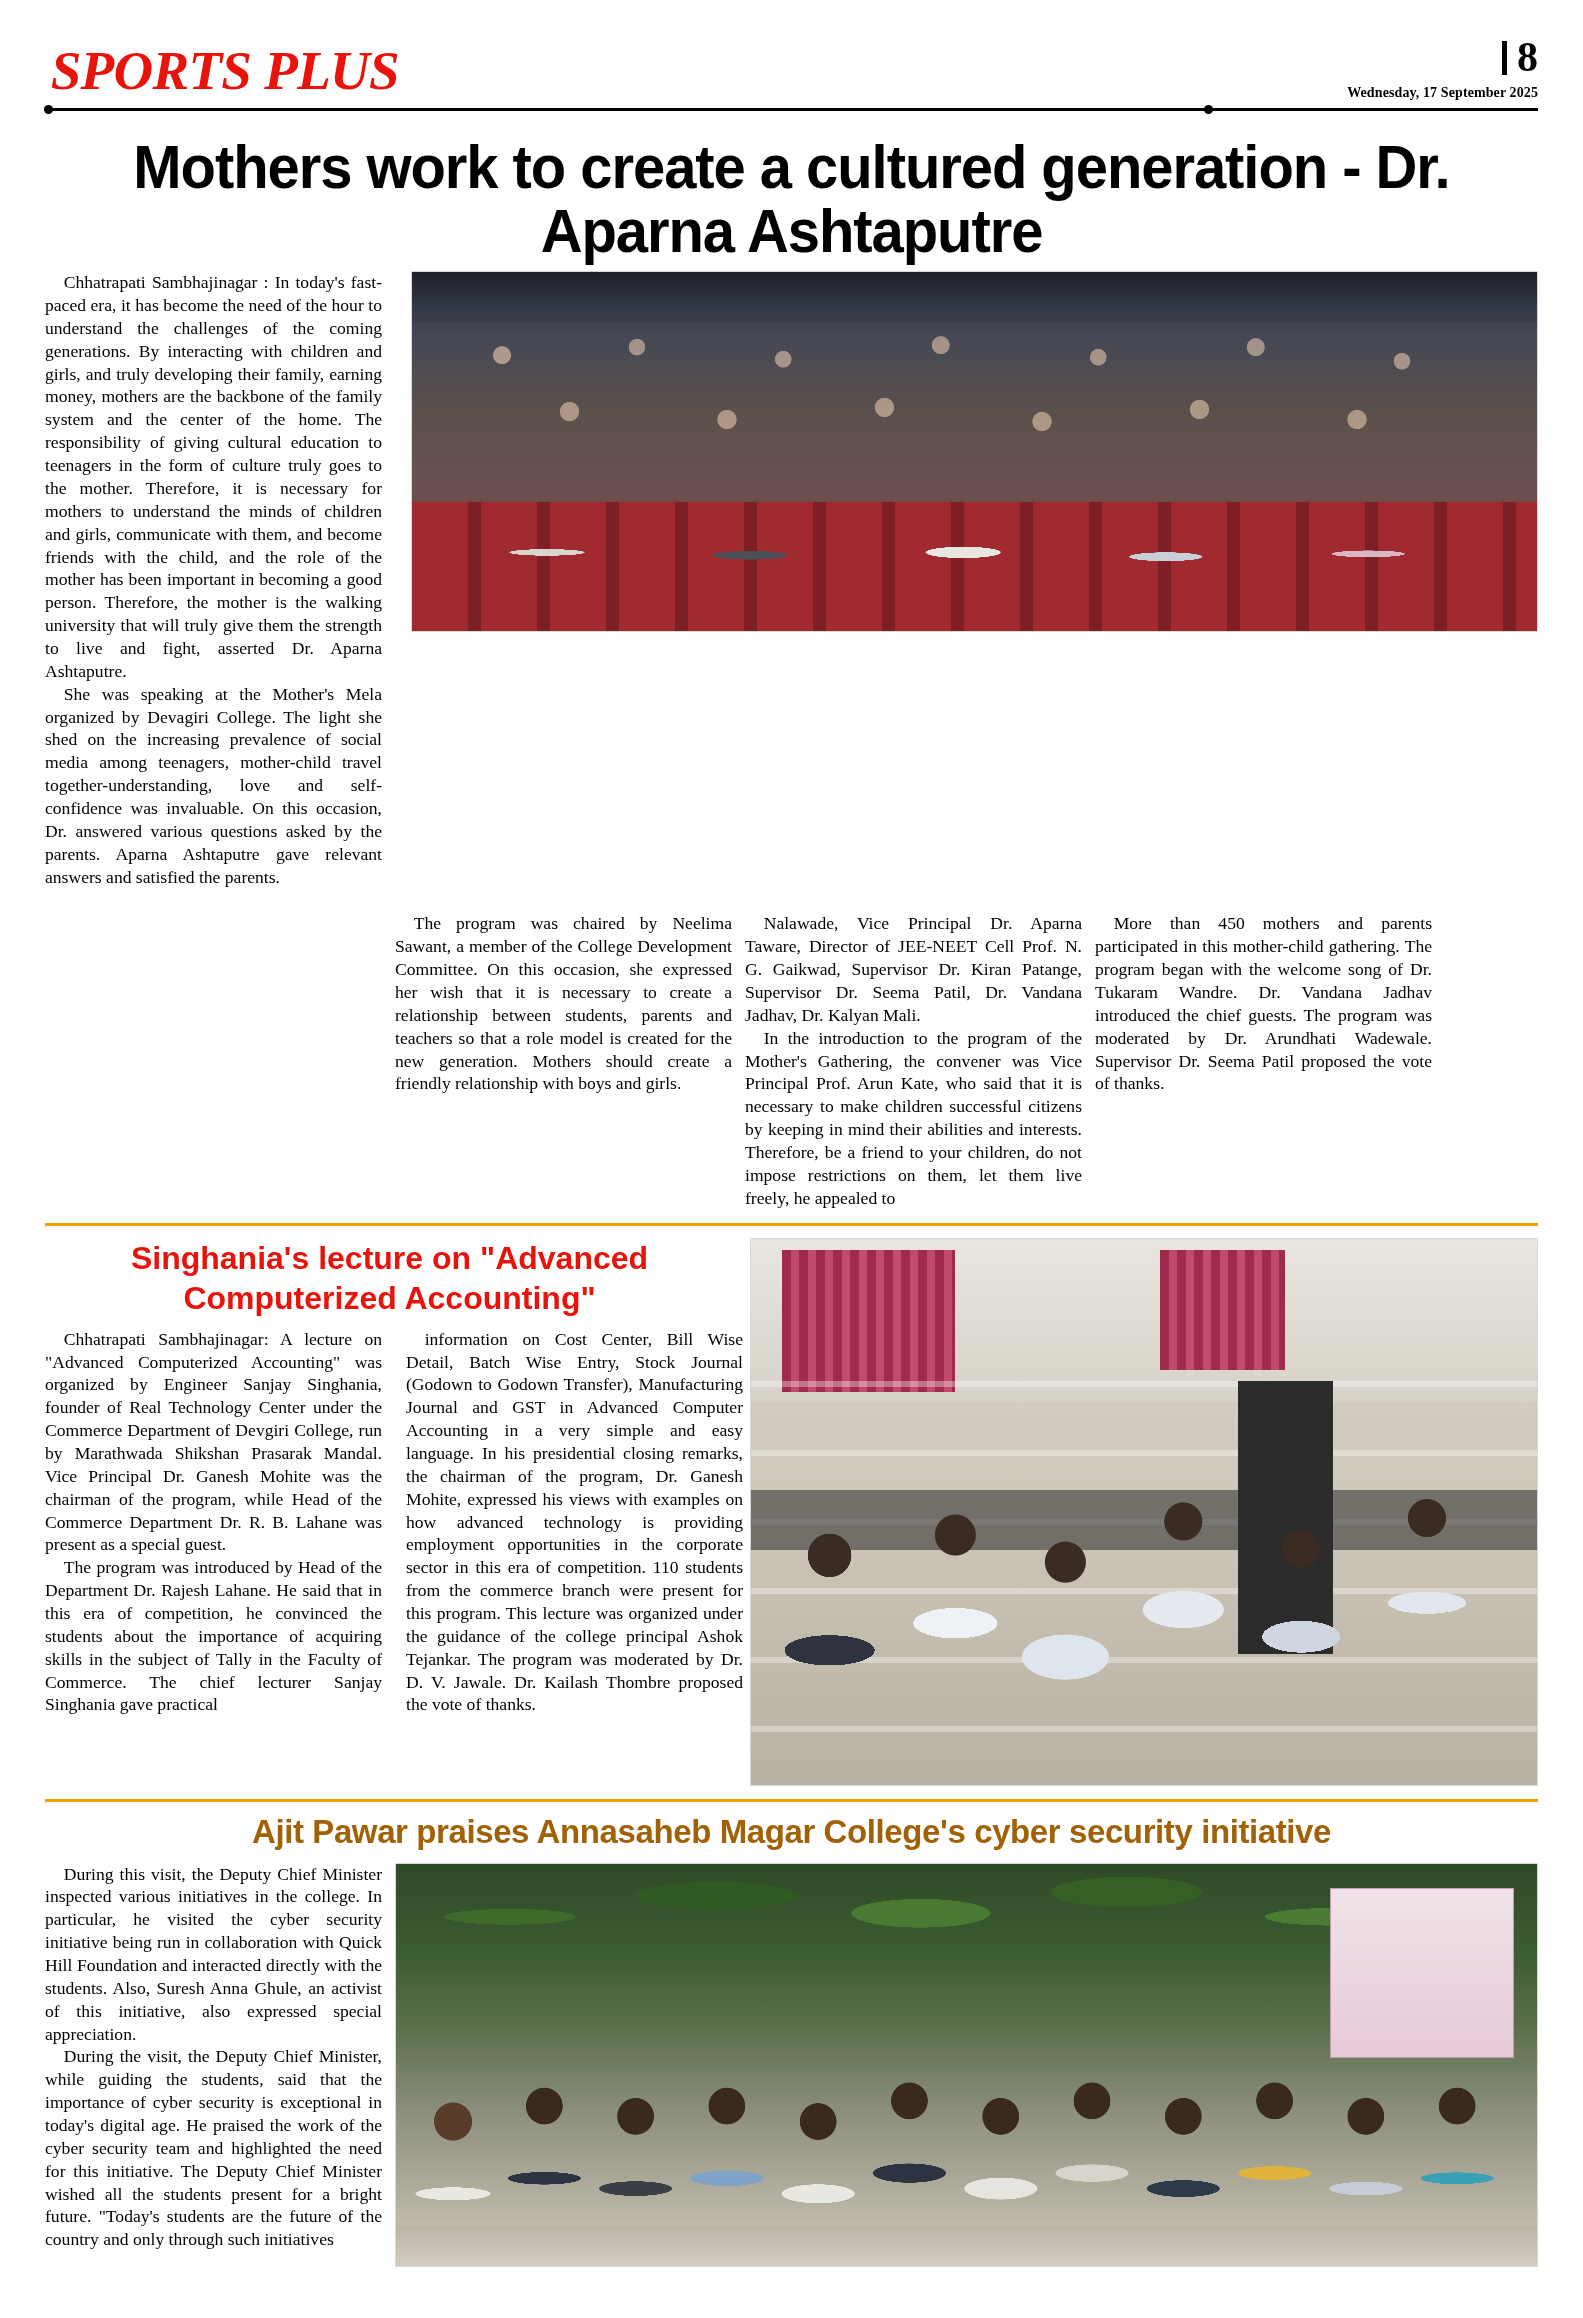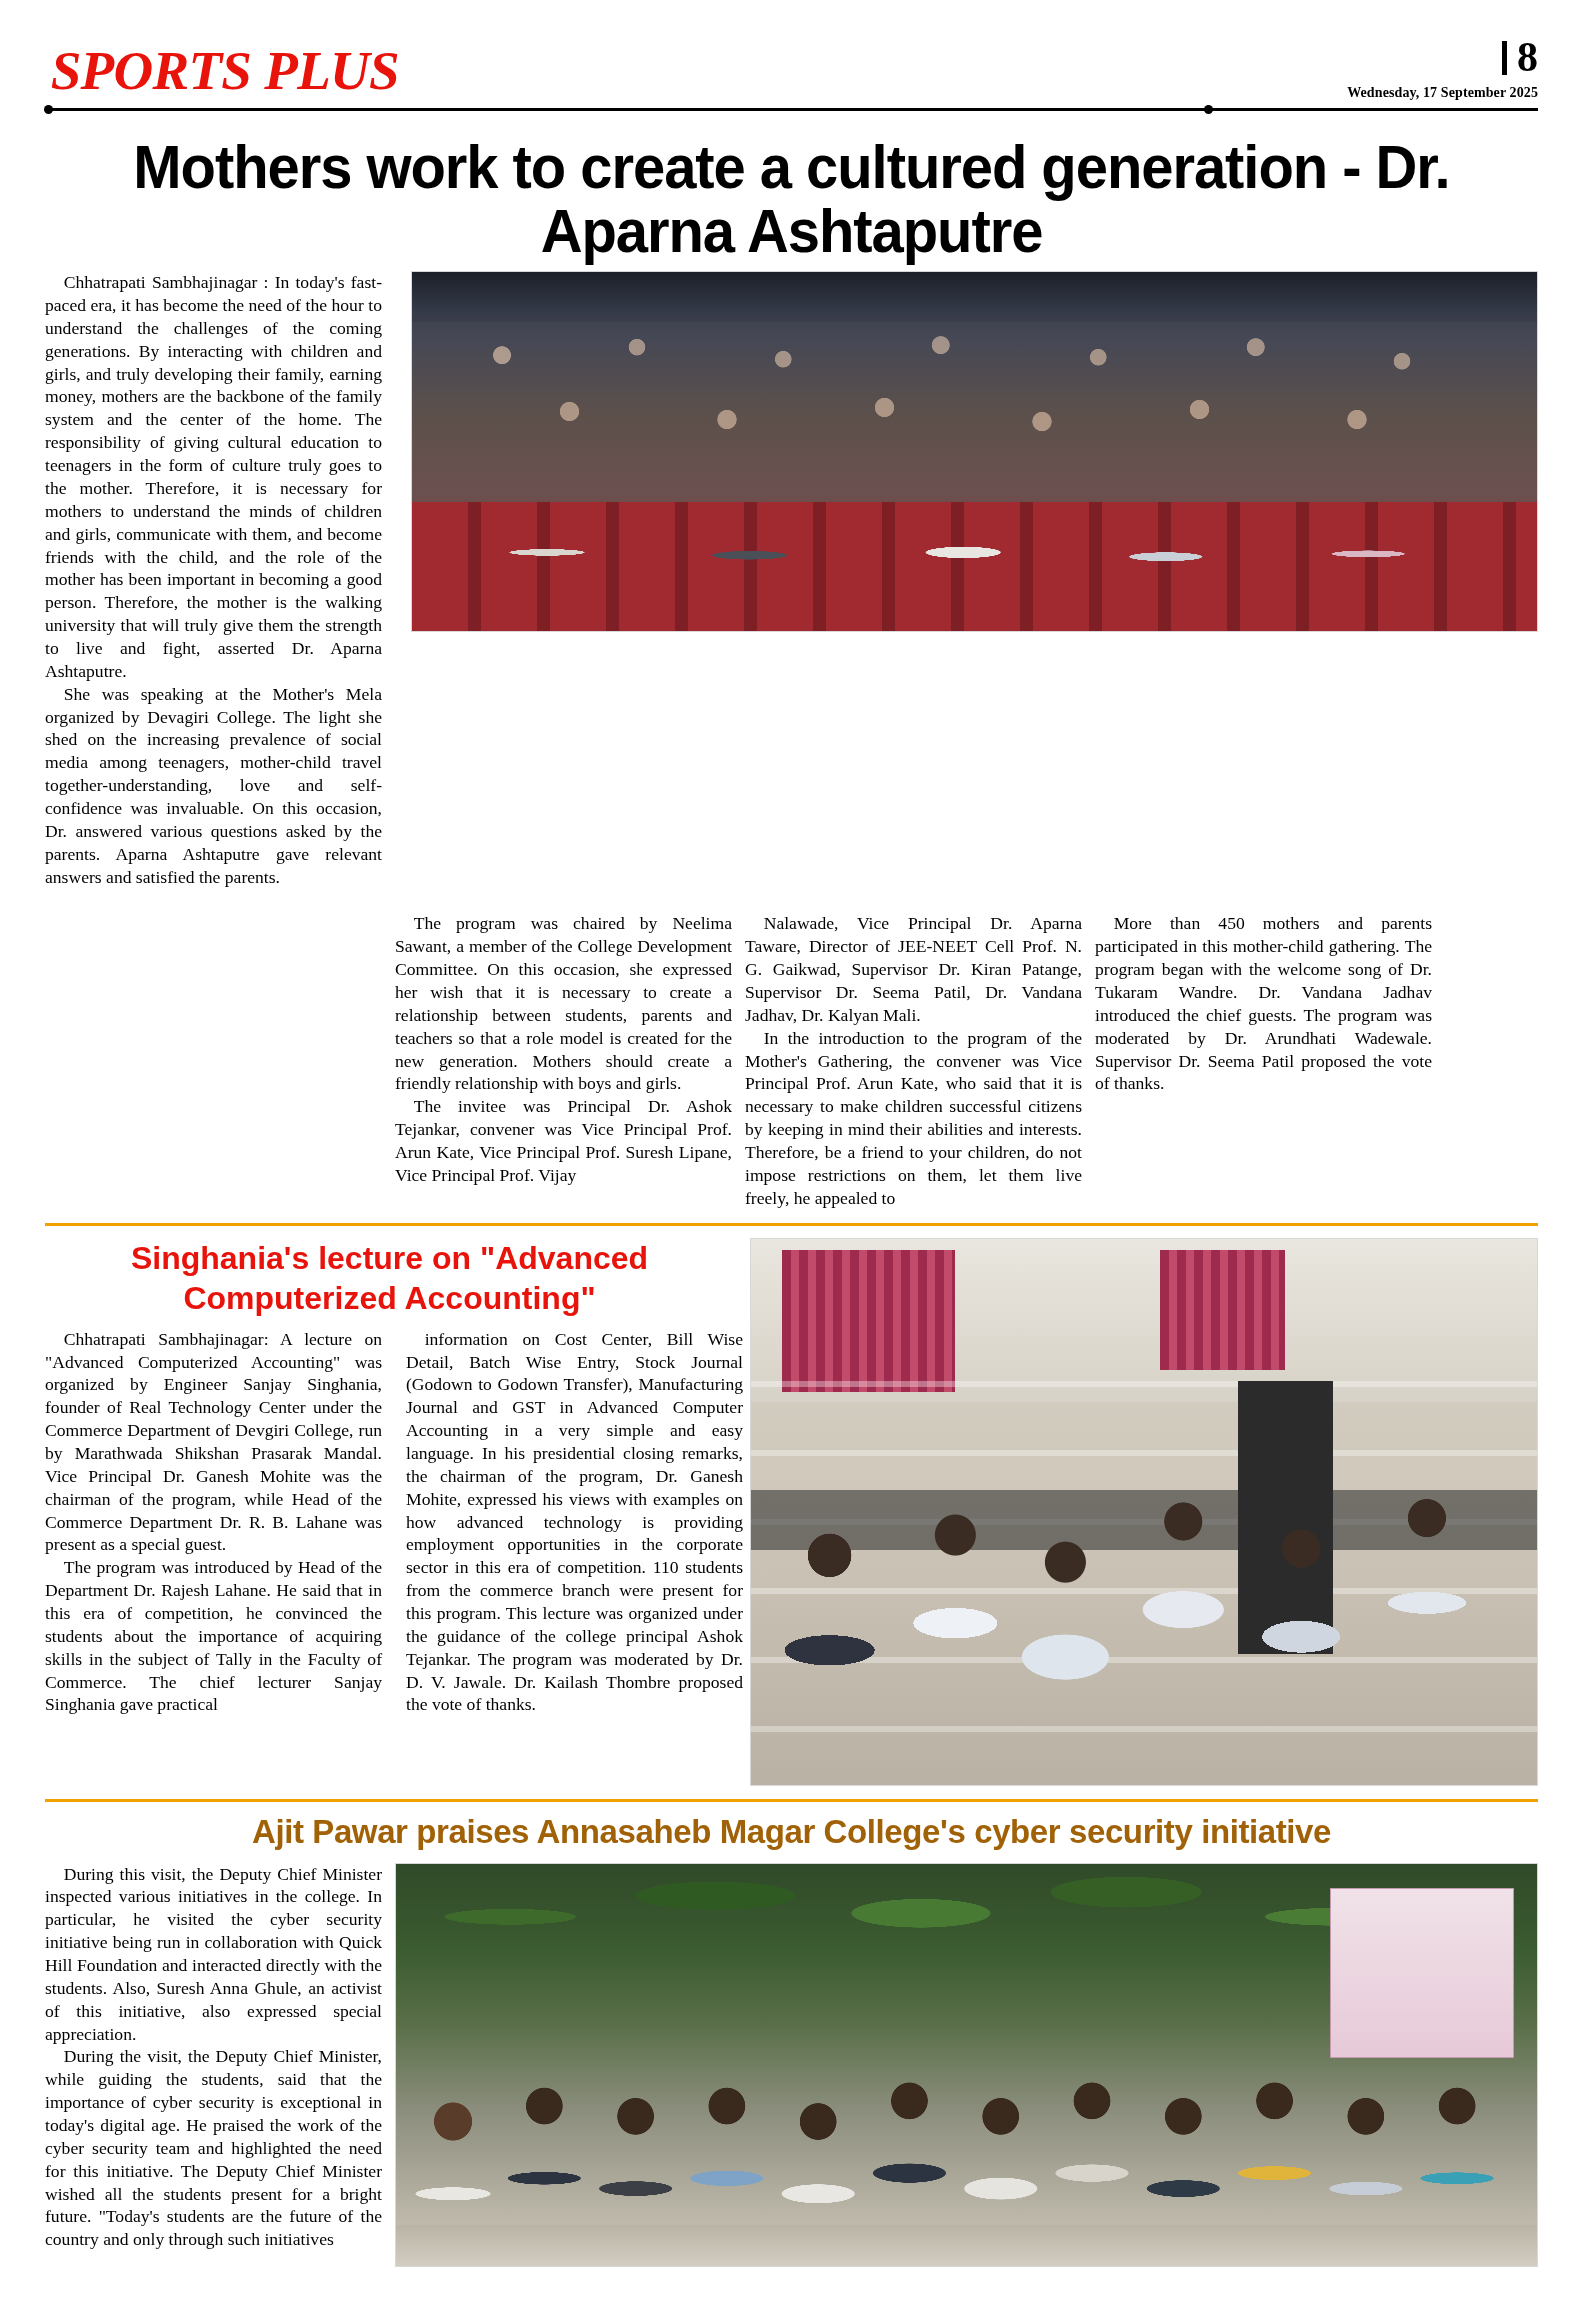--- a/index.html
+++ b/index.html
@@ -340,21 +340,20 @@
           <div class="seats"></div>
           <div class="front-row"></div>
         </div>
       </div>
     </div>
 
     <div class="s1-bottom">
       <div class="col col-text spacer"></div>
       <div class="col col-text">
         <p class="first">The program was chaired by Neelima Sawant, a member of the College Development Committee. On this occasion, she expressed her wish that it is necessary to create a relationship between students, parents and teachers so that a role model is created for the new generation. Mothers should create a friendly relationship with boys and girls.</p>
-        <p>The invitee was Principal Dr. Ashok Tejankar, convener was Vice Principal Prof. Arun Kate, Vice Principal Prof. Suresh Lipane, Vice Principal Prof. Vijay</p>
       </div>
       <div class="col col-text">
         <p class="first">Nalawade, Vice Principal Dr. Aparna Taware, Director of JEE-NEET Cell Prof. N. G. Gaikwad, Supervisor Dr. Kiran Patange, Supervisor Dr. Seema Patil, Dr. Vandana Jadhav, Dr. Kalyan Mali.</p>
         <p>In the introduction to the program of the Mother's Gathering, the convener was Vice Principal Prof. Arun Kate, who said that it is necessary to make children successful citizens by keeping in mind their abilities and interests. Therefore, be a friend to your children, do not impose restrictions on them, let them live freely, he appealed to</p>
       </div>
       <div class="col col-text">
         <p>More than 450 mothers and parents participated in this mother-child gathering. The program began with the welcome song of Dr. Tukaram Wandre. Dr. Vandana Jadhav introduced the chief guests. The program was moderated by Dr. Arundhati Wadewale. Supervisor Dr. Seema Patil proposed the vote of thanks.</p>
       </div>
     </div>
   </div>

